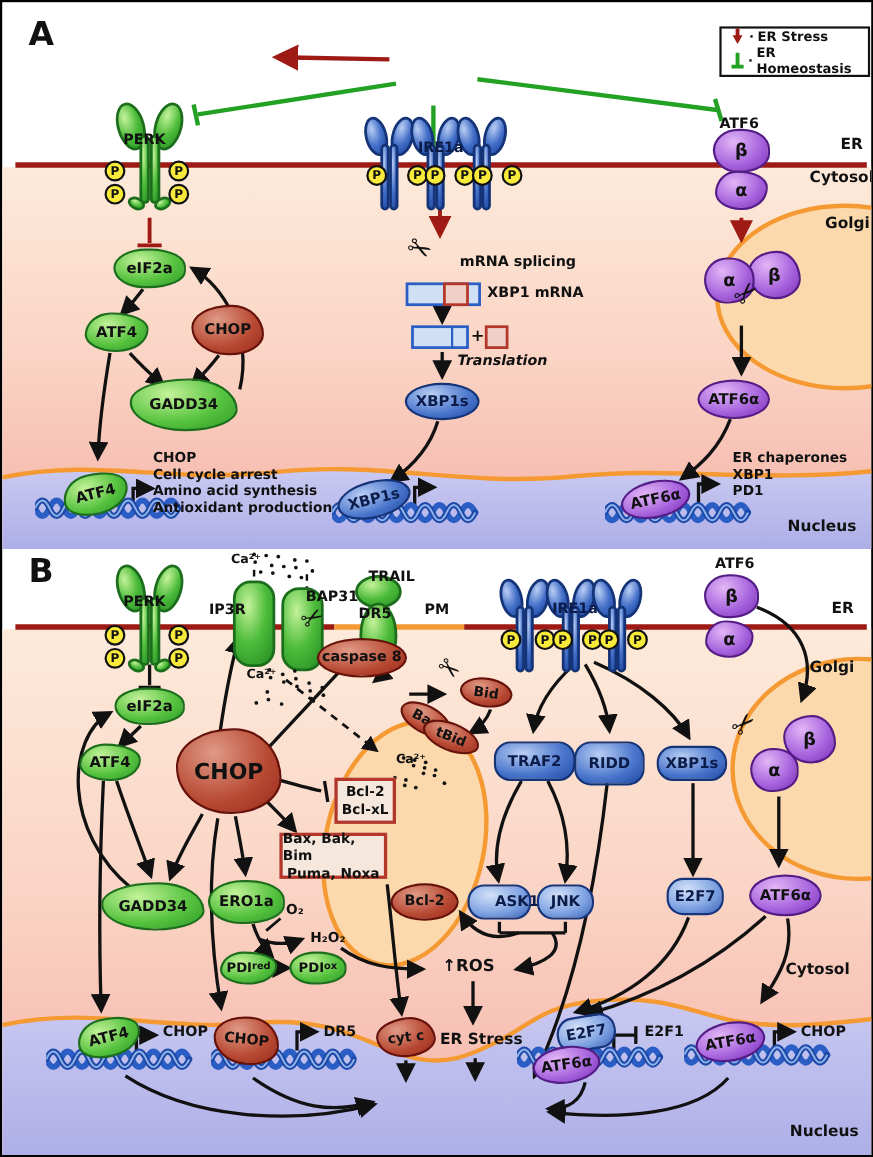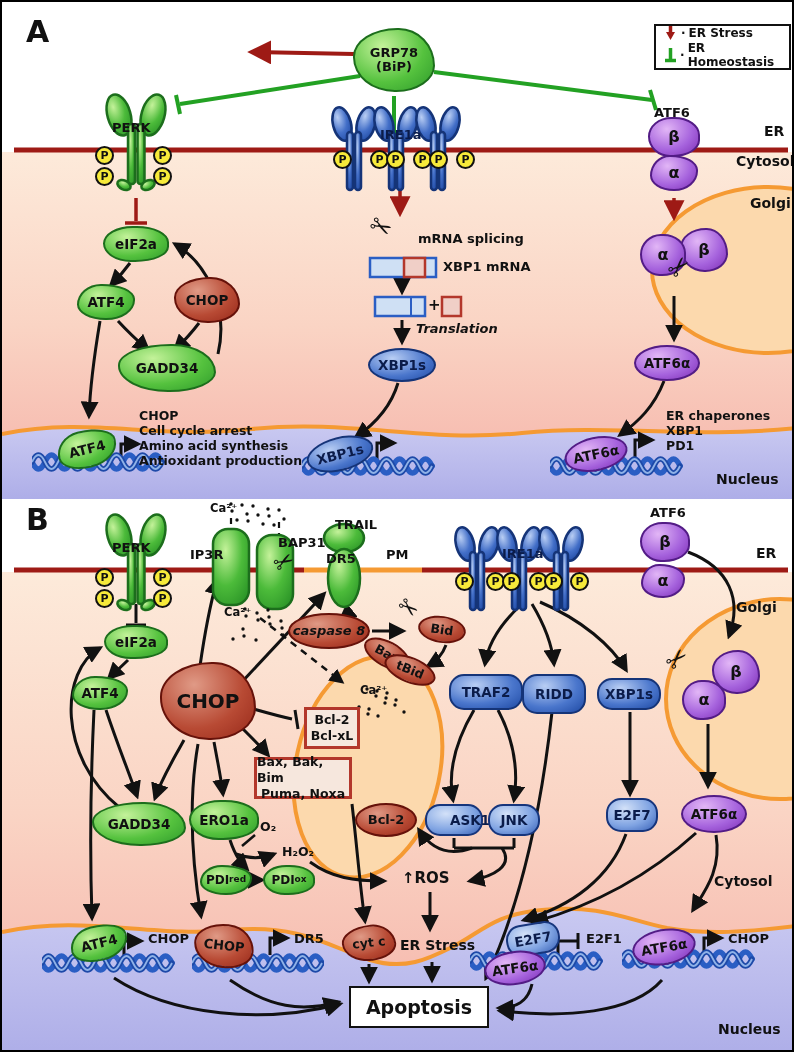--- a/index.html
+++ b/index.html
@@ -328,24 +328,20 @@
     </svg>
 <svg class="dna" style="left:620px;top:946px;width:136px;" viewBox="0 0 136 20">
       <path d="M0 10 Q6.5 24 13 10 Q19.5 -4 26 10 M26 10 Q32.5 24 39 10 Q45.5 -4 52 10 M52 10 Q58.5 24 65 10 Q71.5 -4 78 10 M78 10 Q84.5 24 91 10 Q97.5 -4 104 10 M104 10 Q110.5 24 117 10 Q123.5 -4 130 10 " fill="none" stroke="#2a5ec4" stroke-width="5.5" stroke-linecap="round"></path>
     <path d="M0 10 Q6.5 -4 13 10 Q19.5 24 26 10 M26 10 Q32.5 -4 39 10 Q45.5 24 52 10 M52 10 Q58.5 -4 65 10 Q71.5 24 78 10 M78 10 Q84.5 -4 91 10 Q97.5 24 104 10 M104 10 Q110.5 -4 117 10 Q123.5 24 130 10 " fill="none" stroke="#1d49a8" stroke-width="5.5" stroke-linecap="round"></path>
     <path d="M0 10 Q6.5 -4 13 10 Q19.5 24 26 10 M26 10 Q32.5 -4 39 10 Q45.5 24 52 10 M52 10 Q58.5 -4 65 10 Q71.5 24 78 10 M78 10 Q84.5 -4 91 10 Q97.5 24 104 10 M104 10 Q110.5 -4 117 10 Q123.5 24 130 10 " fill="none" stroke="#8fb2e8" stroke-width="1.8"></path>
     </svg>
 
 <div class="panel-letter" style="left:24px;top:12px;">A</div>
 
 
-<div class="blob gG sp2" style="left:351px;top:26px;width:82px;height:64px;flex-direction:column;font-size:13px;">
-  <div>GRP78</div>
-  <div>(BiP)</div>
-</div>
 
 <div class="whitebox" style="left:652px;top:22px;width:137px;height:46px;align-items:flex-start;padding-left:7px;">
   <div class="legend-row">
     <svg width="15" height="16">
           <line x1="7.5" y1="1" x2="7.5" y2="9" stroke="#9e1a15" stroke-width="3.5"></line>
           <path d="M3,7 L7.5,15 L12,7 z" fill="#9e1a15"></path>
         </svg>
     <span>·</span>
     <span>ER Stress</span>
   </div>
@@ -497,21 +493,21 @@
 <div class="lab m" style="left:280px;top:843px;">H₂O₂</div>
 <div class="blob gG sp3" style="left:198px;top:863px;width:52px;height:30px;font-size:12px;">
   <span>PDI</span>
       <sup style="font-size:9px;">red</sup>
     </div>
 <div class="blob gG sp1" style="left:261px;top:863px;width:52px;height:30px;font-size:12px;">
   <span>PDI</span>
       <sup style="font-size:9px;">ox</sup>
     </div>
 
-<div class="blob gR ov" style="left:286px;top:611px;width:82px;height:36px;font-size:13px;font-style:italic;">caspase 8</div>
+<div class="blob gR ov" style="left:286px;top:578px;width:82px;height:36px;font-size:13px;">caspase 8</div>
 <div class="blob gR ov r8" style="left:416px;top:614px;width:48px;height:27px;font-size:12.5px;">Bid</div>
 <div class="blob gR ov r28" style="left:360px;top:639px;width:50px;height:26px;font-size:12.5px;">Bax</div>
 <div class="blob gR ov r22" style="left:381px;top:655px;width:54px;height:26px;font-size:12.5px;">tBid</div>
 
 <div class="redbox" style="left:302px;top:705px;width:56px;height:42px;">
   <div>Bcl-2</div>
       <div>Bcl-xL</div>
 </div>
 <div class="redbox" style="left:252px;top:755px;width:98px;height:42px;">
   <div>Bax, Bak, Bim</div>
@@ -529,21 +525,20 @@
 <div class="blob gP sp1" style="left:638px;top:520px;width:50px;height:40px;font-size:16px;">β</div>
 <div class="blob gP sp3" style="left:639px;top:562px;width:44px;height:34px;font-size:16px;">α</div>
 <div class="blob gP sp2" style="left:710px;top:648px;width:48px;height:44px;font-size:16px;">β</div>
 <div class="blob gP sp1" style="left:680px;top:678px;width:44px;height:40px;font-size:16px;">α</div>
 <div class="blob gP ov" style="left:679px;top:793px;width:66px;height:38px;">ATF6α</div>
 
 <div class="lab xl" style="left:400px;top:868px;">↑ROS</div>
 <div class="lab b" style="left:398px;top:936px;">ER Stress</div>
 <div class="blob gR sp2 r-6" style="left:340px;top:923px;width:54px;height:36px;font-size:12.5px;">cyt c</div>
 
-<div class="whitebox" style="left:347px;top:984px;width:140px;height:42px;font-size:19px;">Apoptosis</div>
 
 <div class="blob gG sp3 r-14" style="left:68px;top:923px;width:58px;height:36px;">ATF4</div>
 <div class="lab" style="left:146px;top:930px;">CHOP</div>
 <div class="blob gR sp2 r6" style="left:192px;top:922px;width:60px;height:44px;font-size:13px;">CHOP</div>
 <div class="lab" style="left:292px;top:930px;">DR5</div>
 <div class="blob gBl rr r-10" style="left:504px;top:921px;width:54px;height:32px;">E2F7</div>
 <div class="blob gP ov r-8" style="left:482px;top:949px;width:62px;height:34px;">ATF6α</div>
 <div class="lab" style="left:584px;top:930px;">E2F1</div>
 <div class="blob gP ov r-10" style="left:630px;top:927px;width:64px;height:36px;">ATF6α</div>
 <div class="lab" style="left:726px;top:930px;">CHOP</div>

